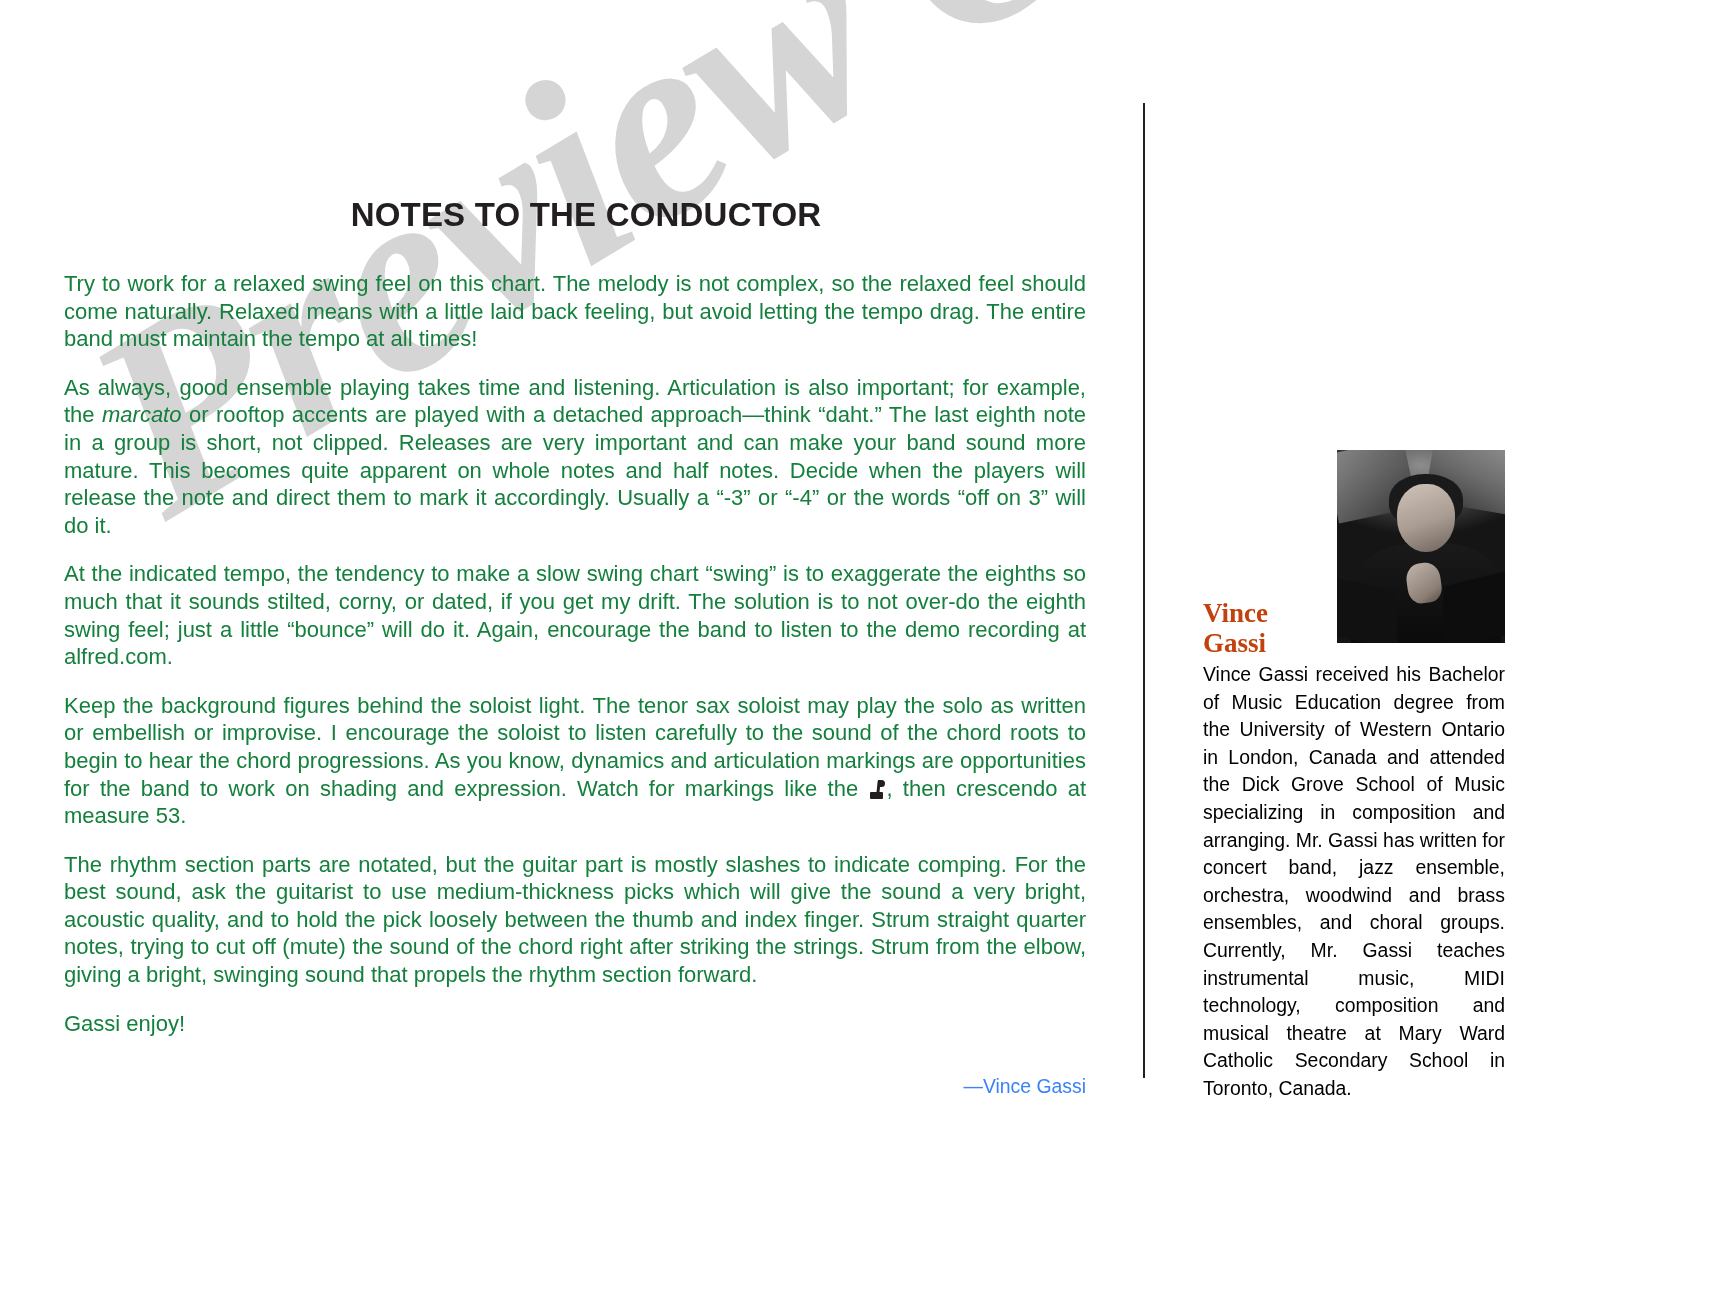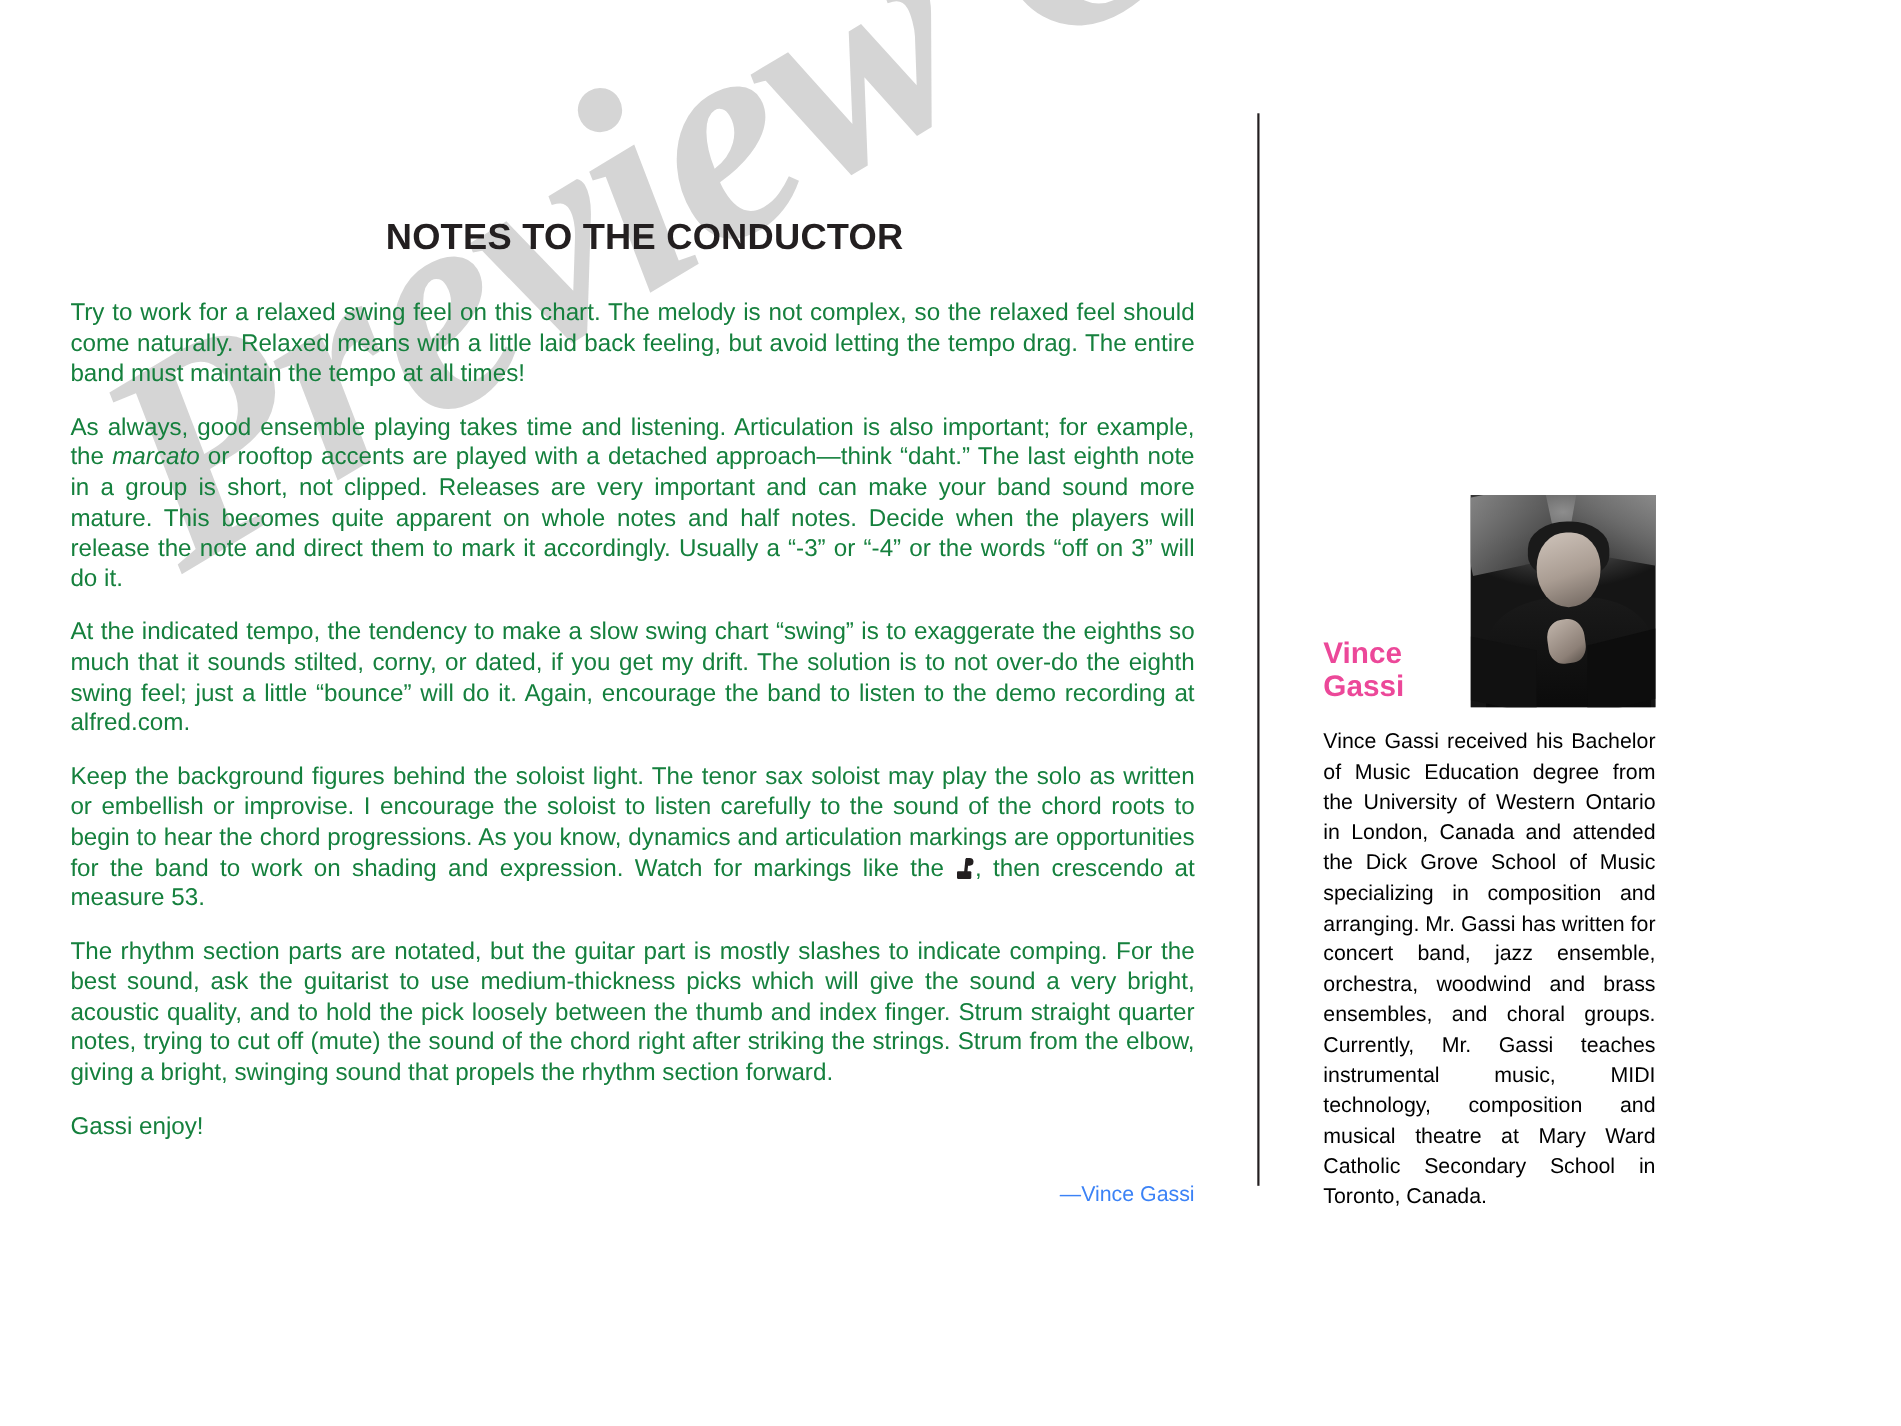--- a/index.html
+++ b/index.html
@@ -213,26 +213,27 @@
   #composer-photo .ph-shoulderR {
     position: absolute;
     right: 0px; bottom: 0;
     width: 62px; height: 64px;
     background: #0d0d0d;
     transform: skewY(-14deg);
   }
   #composer-name {
     position: absolute;
     left: 0;
-    top: 129px;
+    top: 148px;
     width: 120px;
     font-size: 27px;
     font-weight: 700;
     line-height: 30px;
-    color: #ec4899;
+    color: #c2410c;
+    font-family: Liberation Serif, serif;
   }
   #composer-bio {
     font-size: 19.4px;
     line-height: 27.6px;
     text-align: justify;
     color: #000000;
     margin: 0;
     padding-top: 6px;
   }
 </style>

